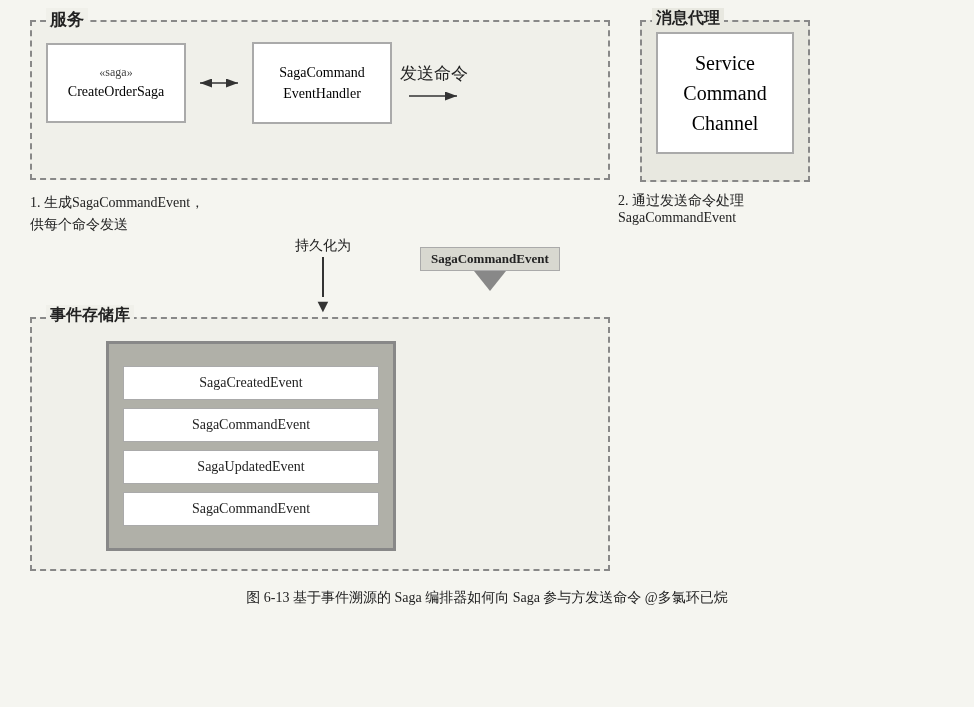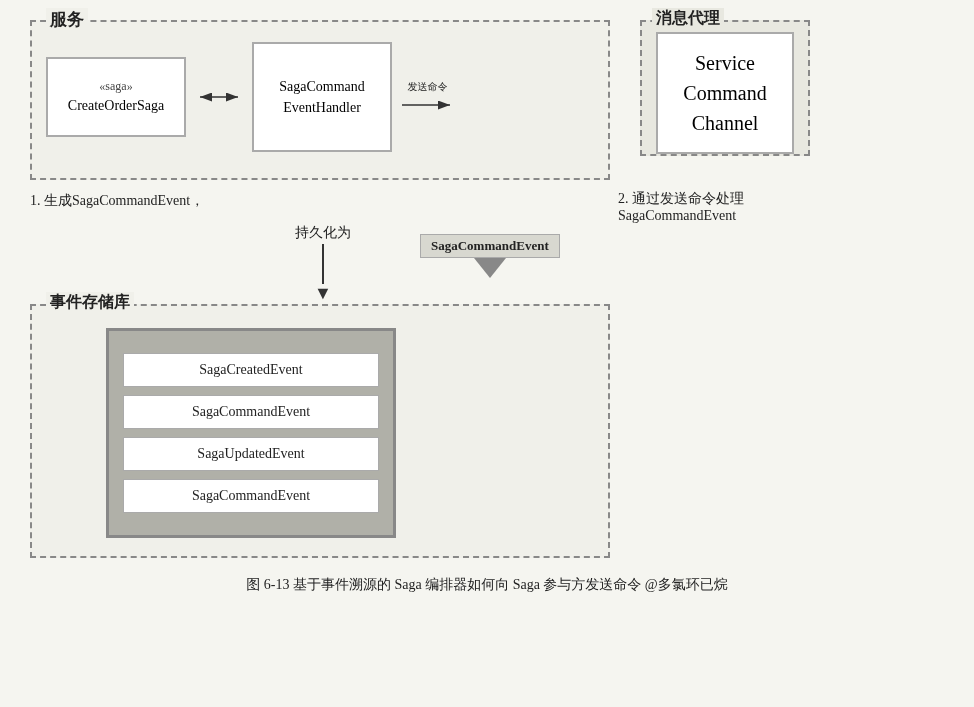--- a/index.html
+++ b/index.html
@@ -78,21 +78,21 @@
       display: flex;
       align-items: center;
       padding: 0 8px;
       font-size: 20px;
       color: #333;
     }
 
     .saga-command-handler {
       border: 2px solid #aaa;
       background: #fff;
-      padding: 32px 14px;
+      padding: 18px 14px;
       text-align: center;
       min-width: 140px;
       min-height: 80px;
       font-size: 14px;
       line-height: 1.5;
     }
 
     
     .send-arrow {
       display: flex;
@@ -101,21 +101,21 @@
       justify-content: center;
       padding: 0 8px;
       font-size: 13px;
       color: #222;
       gap: 2px;
     }
 
     
     .broker-box {
       border: 2px dashed #888;
-      padding: 10px 14px 0 14px;
+      padding: 10px 14px 26px 14px;
       position: relative;
       background: #e8e8e0;
       width: 170px;
       min-height: 120px;
       display: flex;
       align-items: center;
       justify-content: center;
     }
     .broker-box-label {
       position: absolute;
@@ -295,21 +295,21 @@
             <line x1="6" y1="10" x2="44" y2="10" stroke="#333" stroke-width="1.5" marker-start="url(#arrowL)" marker-end="url(#arrowR)"></line>
           </svg>
         </div>
 
         <div class="saga-command-handler">
           <div>SagaCommand</div>
           <div>EventHandler</div>
         </div>
 
         <div class="send-arrow">
-          <div style="font-size:10px; color:#222;">发送命令</div>
+          <div style="font-size:17px; color:#222;">发送命令</div>
           <svg width="55" height="18">
             <defs>
               <marker id="arrowR2" markerWidth="8" markerHeight="8" refX="8" refY="3" orient="auto">
                 <path d="M0,0 L8,3 L0,6 Z" fill="#333"></path>
               </marker>
             </defs>
             <line x1="2" y1="9" x2="50" y2="9" stroke="#333" stroke-width="1.5" marker-end="url(#arrowR2)"></line>
           </svg>
         </div>
       </div>
@@ -321,20 +321,21 @@
         <div>Service Command</div>
         <div>Channel</div>
       </div>
     </div>
 
   </div>
 
   <div class="annotations">
     <div class="annotation-left">
       <div>1. 生成SagaCommandEvent，</div>
+      <div>供每个命令发送</div>
     </div>
     <div style="font-size:14px; color:#222; margin-right:200px;">
       <div>2. 通过发送命令处理</div>
       <div>SagaCommandEvent</div>
     </div>
   </div>
 
   <div class="middle-section">
 
     <div class="persist-arrow">

